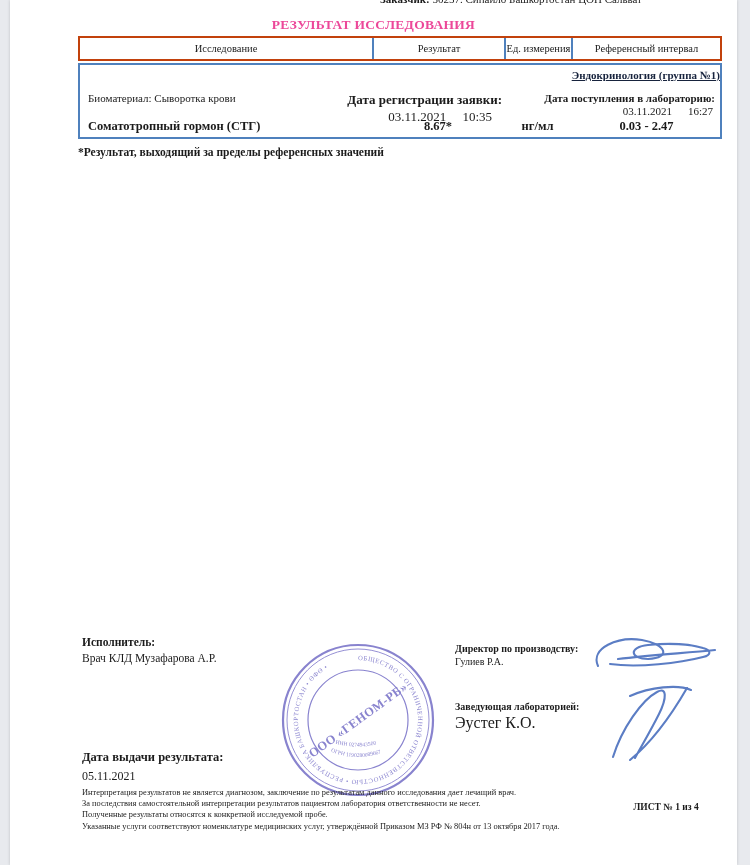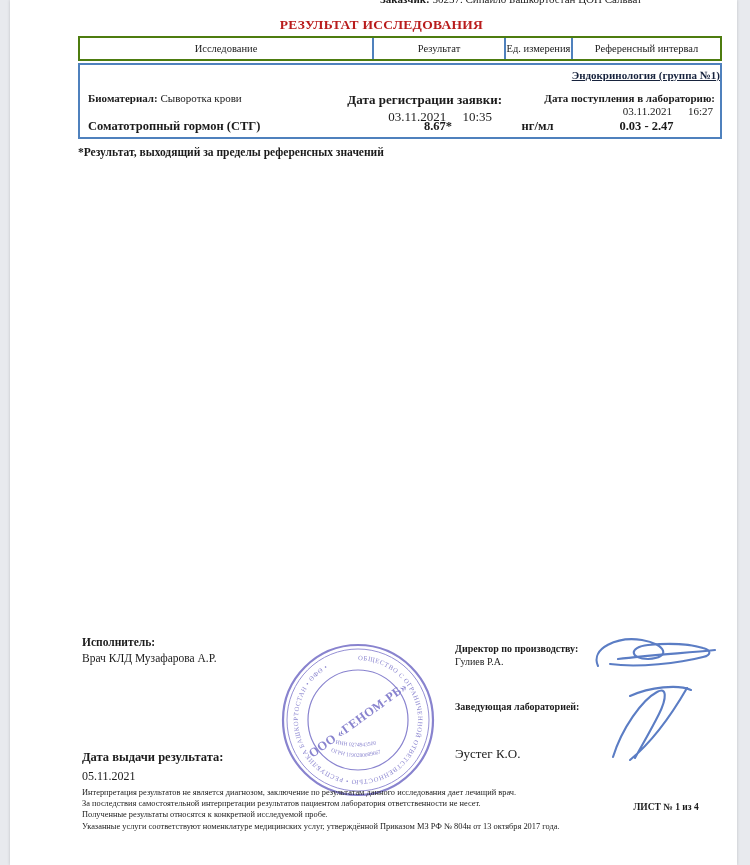--- a/index.html
+++ b/index.html
@@ -16,65 +16,65 @@
     box-shadow:0 0 3px rgba(0,0,0,.18);
   }
   .abs{position:absolute;}
   
   .top-clip{position:absolute;top:0;left:370px;width:350px;height:7px;overflow:hidden;}
   .top-clip .inner{display:block;margin-top:-7px;font-size:11px;white-space:nowrap;}
   .top-clip b{font-weight:bold;}
   
   .doc-title{
     top:17px;left:0;width:100%;text-align:center;
-    font-size:13.5px;font-weight:bold;color:#b91c1c;letter-spacing:.3px;padding-left:8px;
+    font-size:13.5px;font-weight:bold;color:#ec4899;letter-spacing:.3px;
   }
   
   .tbl-head{
     top:36px;left:68px;width:644px;height:25px;
-    border:2px solid #4d7c0f;box-sizing:border-box;
+    border:2px solid #c2410c;box-sizing:border-box;
     display:grid;grid-template-columns:292px 132px 67px auto;
     align-items:center;
   }
   .tbl-head .cell{
     text-align:center;font-size:10.5px;height:100%;
     display:flex;align-items:center;justify-content:center;
     box-sizing:border-box;
   }
   .tbl-head .cell + .cell{border-left:2px solid #4f81bd;}
   .tbl-body{
     top:63px;left:68px;width:644px;height:76px;
     border:2px solid #4f81bd;box-sizing:border-box;
   }
   .group-hdr{
     top:4px;left:0;width:100%;text-align:right;
     font-size:11px;font-weight:bold;text-decoration:underline;color:#17233d;
   }
   .bio{top:27px;left:8px;font-size:11px;}
-  .bio b{font-weight:bold;}
+  .bio b{font-weight:normal;}
   .reg-block{top:27px;right:218px;text-align:right;font-size:13px;}
   .reg-block .lbl{font-weight:bold;}
   .reg-block .dt{padding-right:10px;margin-top:1px;}
   .recv-block{top:27px;right:5px;text-align:right;font-size:11px;}
   .recv-block .lbl{font-weight:bold;margin-left:38px;}
   .recv-block .dt{padding-right:2px;margin-top:1px;}
   .dt .time{margin-left:16px;}
   .res-row{top:54px;left:0;width:100%;font-size:12.5px;font-weight:bold;}
   .res-name{position:absolute;left:8px;top:0;white-space:nowrap;}
   .res-val{position:absolute;left:292px;width:132px;top:0;text-align:center;}
   .res-units{position:absolute;left:424px;width:67px;top:0;text-align:center;}
   .res-ref{position:absolute;left:491px;width:151px;top:0;text-align:center;}
   .footnote{top:146px;left:68px;font-size:11.5px;font-weight:bold;}
   
   .exec-lbl{top:636px;left:72px;font-size:11.5px;font-weight:bold;}
   .exec-name{top:652px;left:72px;font-size:11.5px;}
   .dir-lbl{top:643px;left:445px;font-size:10px;font-weight:bold;}
   .dir-name{top:656px;left:445px;font-size:10px;}
   .lab-lbl{top:701px;left:445px;font-size:10px;font-weight:bold;}
-  .lab-name{top:746px;left:445px;font-size:13px;}
+  .lab-name{top:714px;left:445px;font-size:16px;}
   .issue-lbl{top:750px;left:72px;font-size:12.5px;font-weight:bold;}
   .issue-date{top:769px;left:72px;font-size:12px;}
   .disclaimer{top:787px;left:72px;width:600px;font-size:8.4px;line-height:11.2px;color:#222;}
   .sheet-no{top:802px;left:600px;width:112px;text-align:center;font-size:9.5px;font-weight:bold;}
   .stamp-svg{top:640px;left:268px;}
   .sign-svg{top:628px;left:560px;}
 </style>
 </head>
 <body>
 

